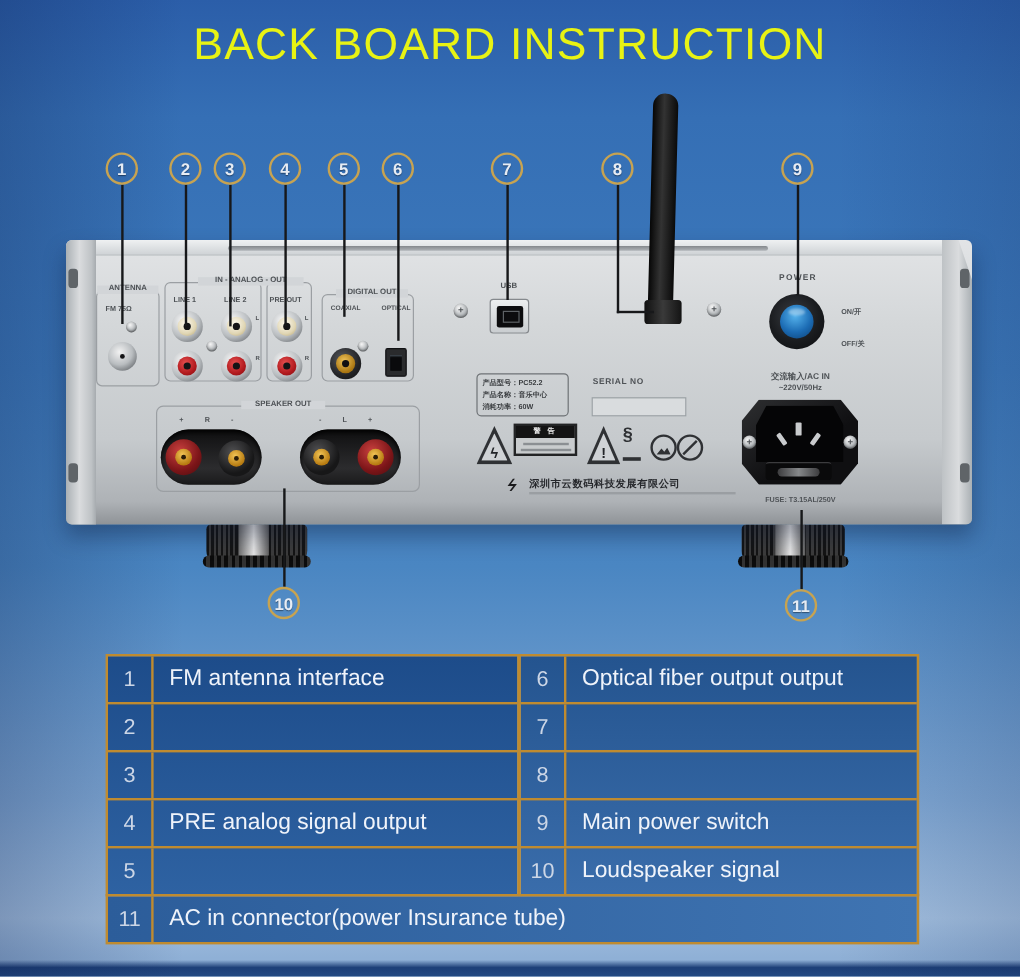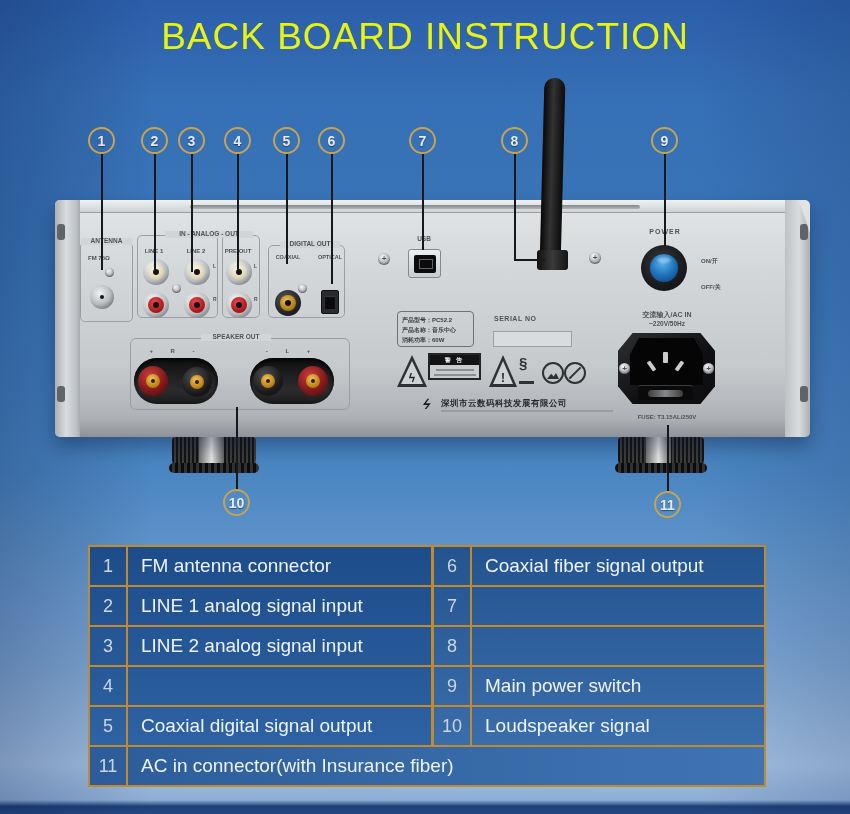--- a/index.html
+++ b/index.html
@@ -299,60 +299,58 @@
     <div class="recess" style="left:195px;top:158px">
       <div class="post black" style="left:3px;top:8px"></div>
       <div class="post red" style="left:48px;top:8px"></div>
     </div>
   </div>
 
   <div class="legend">
     <div class="tbl tbl-left">
       <div class="row">
           <div class="num">1</div>
-          <div class="desc">FM antenna connector</div>
+          <div class="desc">FM antenna interface</div>
         </div>
       <div class="row">
           <div class="num">2</div>
-          <div class="desc">LINE 1 analog signal input</div>
         </div>
       <div class="row">
           <div class="num">3</div>
-          <div class="desc">LINE 2 analog signal input</div>
         </div>
       <div class="row">
           <div class="num">4</div>
+          <div class="desc">PRE analog signal output</div>
         </div>
       <div class="row">
           <div class="num">5</div>
-          <div class="desc">Coaxial digital signal output</div>
         </div>
     </div>
     <div class="tbl tbl-right">
       <div class="row">
           <div class="num">6</div>
-          <div class="desc">Coaxial fiber signal output</div>
+          <div class="desc">Optical fiber output output</div>
         </div>
       <div class="row">
           <div class="num">7</div>
         </div>
       <div class="row">
           <div class="num">8</div>
         </div>
       <div class="row">
           <div class="num">9</div>
           <div class="desc">Main power switch</div>
         </div>
       <div class="row">
           <div class="num">10</div>
           <div class="desc">Loudspeaker signal</div>
         </div>
     </div>
     <div class="tbl tbl-bottom">
       <div class="row">
           <div class="num">11</div>
-          <div class="desc">AC in connector(with Insurance fiber)</div>
+          <div class="desc">AC in connector(power Insurance tube)</div>
         </div>
     </div>
   </div>
 
   <div class="bottom-strip"></div>
 </div>
 
 </body></html>

